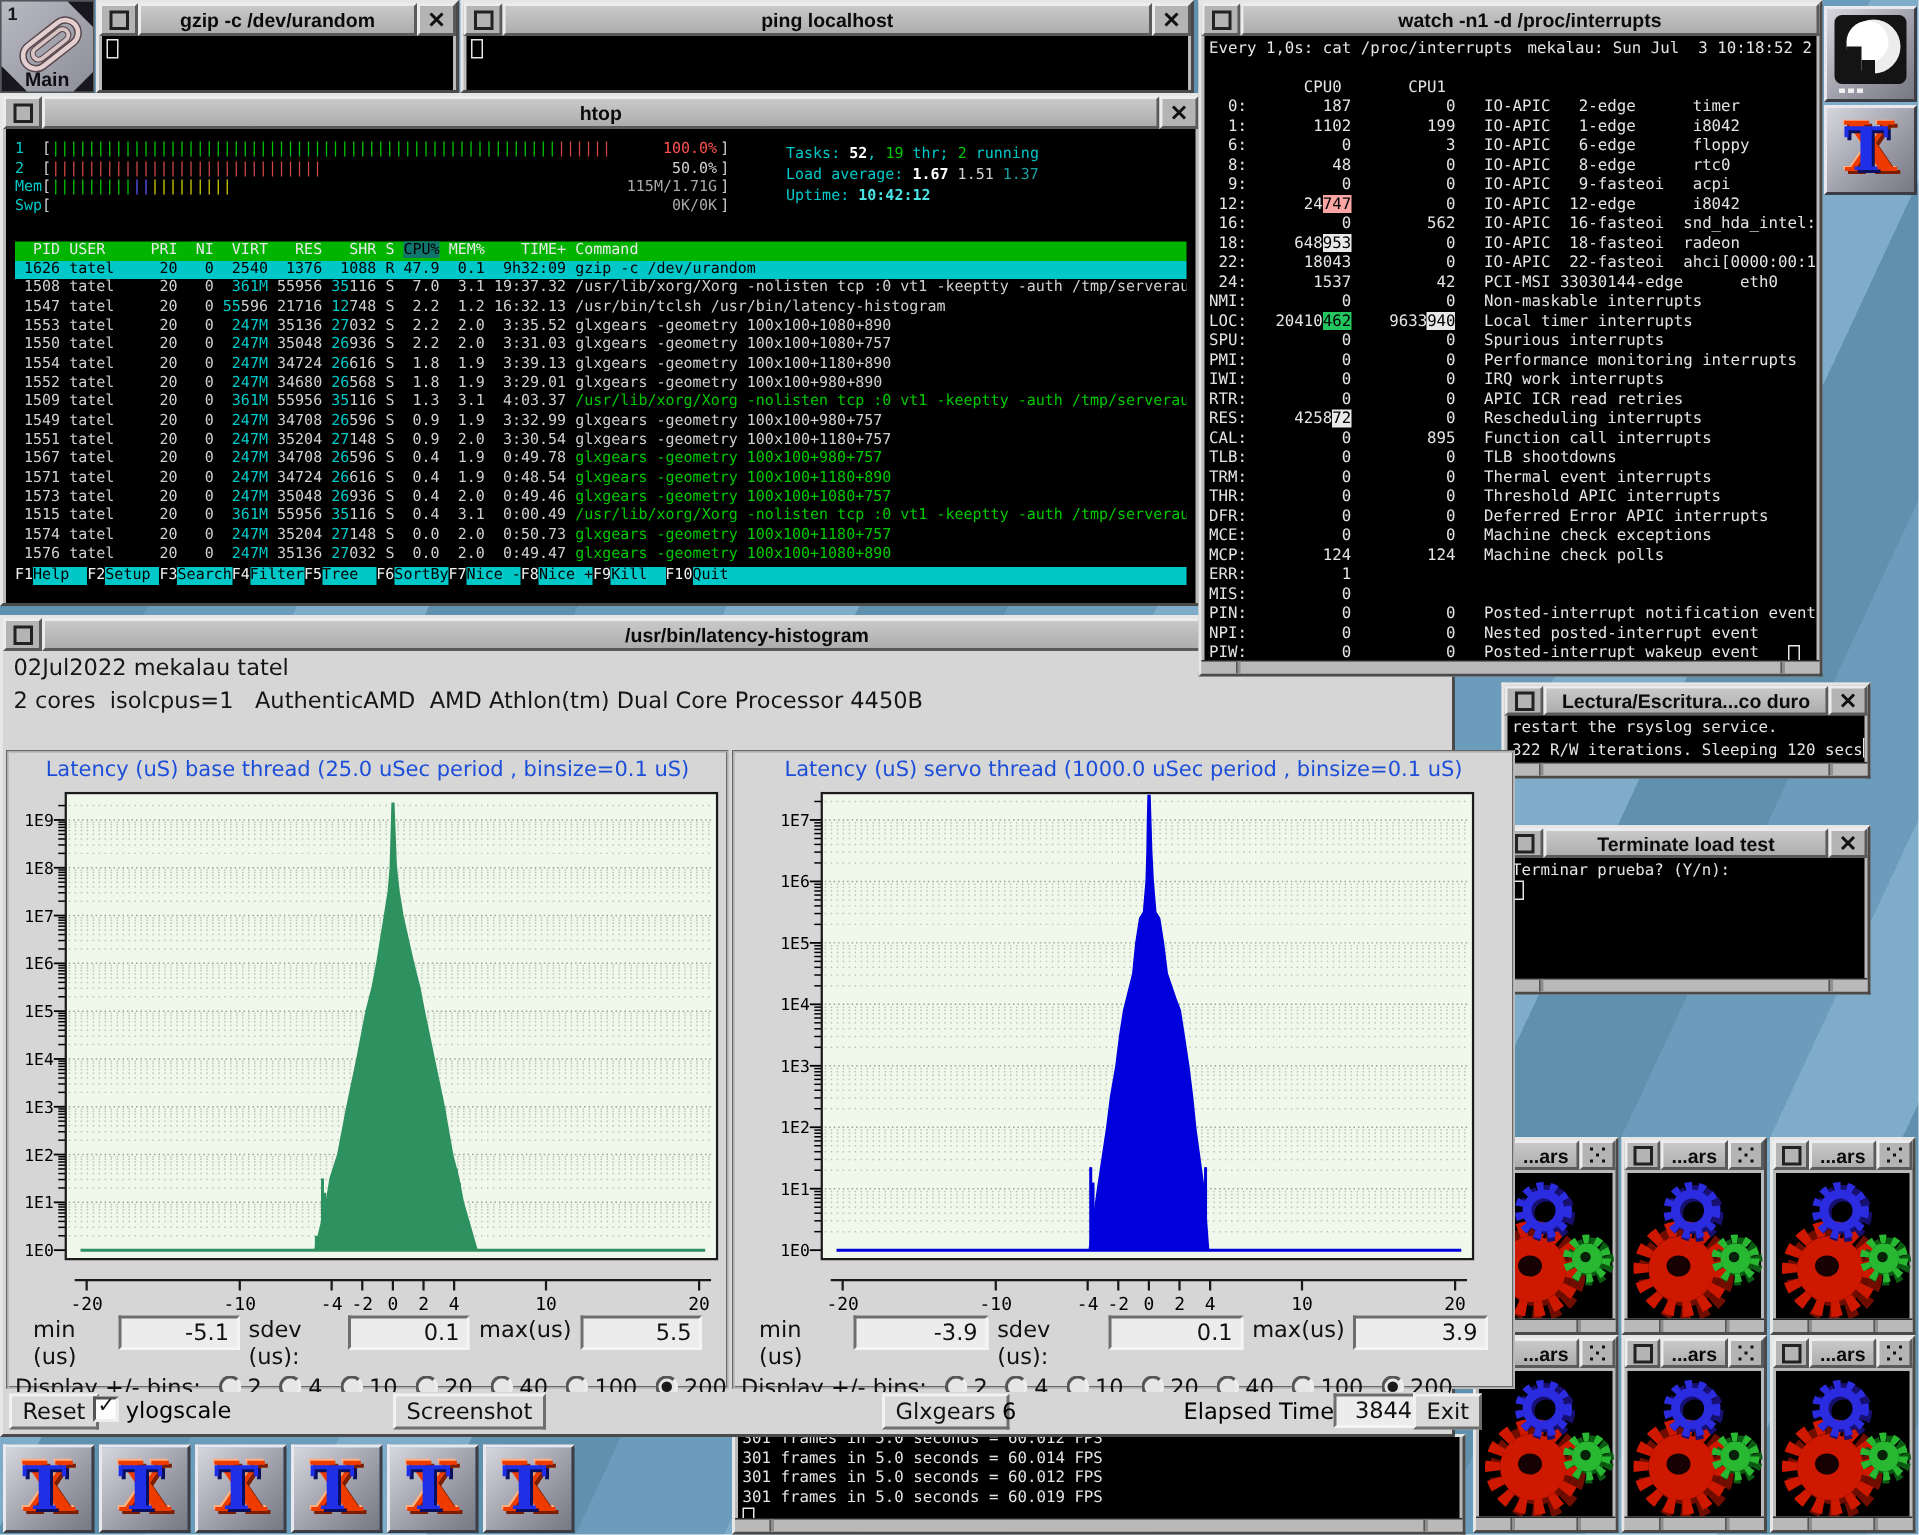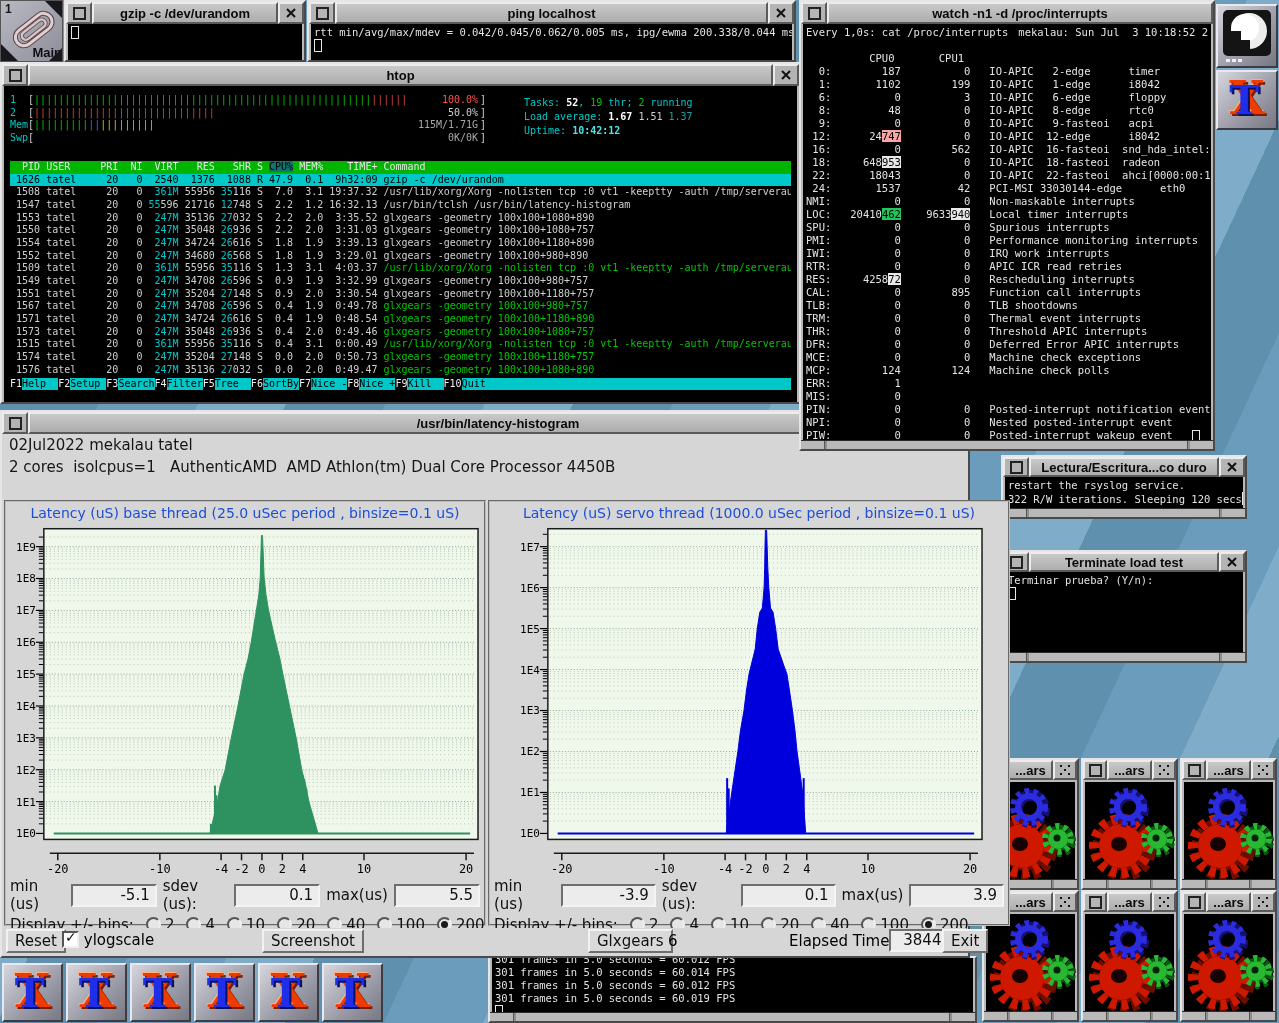--- a/index.html
+++ b/index.html
@@ -37,21 +37,21 @@
   .phead .sortcol{background:#0f766e;color:#000}
   .prow{white-space:pre;height:12.7px;overflow:hidden}
   .prow.sel{background:#00c8c8}
   .prow.sel span{color:#000}
   .fbar{display:flex;white-space:pre;margin-top:1px}
   .fk{color:#f0f0f0}.fl{background:#00c8c8;color:#000}
   
   .infoline{font:15px "DejaVu Sans",sans-serif;color:#161616;padding:0 7px;line-height:22px;white-space:pre;overflow:hidden}
   .panel{position:absolute;top:88px;bottom:30px;background:#d6d6d6;border:2px groove #bdbdbd;box-sizing:border-box}
   .ptitle{text-align:center;font:14px "DejaVu Sans",sans-serif;color:#1d4ed8;height:22px;line-height:22px;white-space:nowrap;overflow:hidden}
-  .statsrow{display:flex;align-items:center;font:15px "DejaVu Sans",sans-serif;color:#111;padding:1px 4px;gap:6px}
+  .statsrow{display:flex;font:15px "DejaVu Sans",sans-serif;color:#111;padding:1px 16px;gap:6px}
   .entry{background:#ececec;border:2px solid;border-color:#6e6e6e #f4f4f4 #f4f4f4 #6e6e6e;
          font:15px "DejaVu Sans",sans-serif;text-align:right;padding:0 5px;color:#111;height:19px;line-height:19px}
   .binsrow{font:15px "DejaVu Sans",sans-serif;color:#111;padding:2px 4px;white-space:nowrap}
   .radio{display:inline-block;width:11px;height:11px;border-radius:50%;background:#e6e6e6;
          border:2px solid;border-color:#555 #eee #eee #555;margin:0 4px 0 12px;vertical-align:-2px;position:relative}
   .radio.on::after{content:'';position:absolute;left:2px;top:2px;width:7px;height:7px;border-radius:50%;background:#1a1a1a}
   .btn{display:inline-block;background:#d9d9d9;border:2px solid;border-color:#f2f2f2 #6e6e6e #6e6e6e #f2f2f2;
        font:15px "DejaVu Sans",sans-serif;padding:1px 7px;color:#111}
   .cb{display:inline-block;width:13px;height:13px;background:#fdfdfd;border:2px solid;border-color:#555 #eee #eee #555;
       position:relative;vertical-align:-3px;text-align:center}
@@ -64,21 +64,21 @@
   .xlogo{position:relative;width:100%;height:100%;font-family:"DejaVu Serif",serif;font-weight:bold;overflow:hidden}
   .xlogo .xg{position:absolute;left:50%;top:50%;transform:translate(-50%,-54%);font-size:46px;color:#ee3b00;
              text-shadow:2px 2px 0 #7a1d00,-1px -1px 0 #ffb080;line-height:1}
   .xlogo .tg{position:absolute;left:50%;top:50%;transform:translate(-60%,-50%);font-size:40px;color:#1f2fe8;
              text-shadow:2px 2px 0 #0a1060;line-height:1}
   .gearwin .gear-body{position:absolute;left:2px;right:2px;top:22px;bottom:8px;background:#000;}
   
   #main-btn{position:absolute;left:0;top:0;width:63px;height:62px;box-sizing:border-box;
             background:linear-gradient(135deg,#b9b9c2,#8e8e9a);border:1px solid #555;}
   #main-btn .ws{position:absolute;left:4px;top:1px;font:bold 12px "Liberation Sans",sans-serif;color:#15151c}
-  #main-btn .lbl{position:absolute;bottom:1px;left:0;right:0;text-align:right;font:bold 13px "Liberation Sans",sans-serif;color:#0e0e14}
+  #main-btn .lbl{position:absolute;bottom:1px;left:0;right:0;text-align:center;font:bold 13px "Liberation Sans",sans-serif;color:#0e0e14}
   .tri{position:absolute;width:0;height:0}
   #tri-tr{right:0;top:0;border-left:17px solid transparent;border-top:17px solid #17171d}
   #tri-bl{left:0;bottom:0;border-right:17px solid transparent;border-bottom:17px solid #17171d}
   #tri-br{right:0;bottom:0;border-left:13px solid transparent;border-bottom:13px solid #17171d}
 </style>
 </head>
 <body>
 
 <div id="main-btn">
   <span class="ws">1</span>
@@ -119,21 +119,20 @@
         <div class="sq"></div>
       </div>
     <div class="ttitle">ping localhost</div>
     <div class="tbtn">
       <svg width="10" height="10">
           <path d="M1 1 L9 9 M9 1 L1 9" stroke="#111" stroke-width="2"></path>
         </svg>
     </div>
   </div>
   <div class="term" style="top:22px;bottom:0">
-    <pre>rtt min/avg/max/mdev = 0.042/0.045/0.062/0.005 ms, ipg/ewma 200.338/0.044 ms</pre>
     <pre><span class="cur"></span></pre>
   </div>
 </div>
 
 <div class="win" id="win-watch" style="left:799px;top:0;width:416px;height:451px;z-index:6">
   <div class="tbar">
     <div class="tbtn">
         <div class="sq"></div>
       </div>
     <div class="ttitle">watch -n1 -d /proc/interrupts</div>

